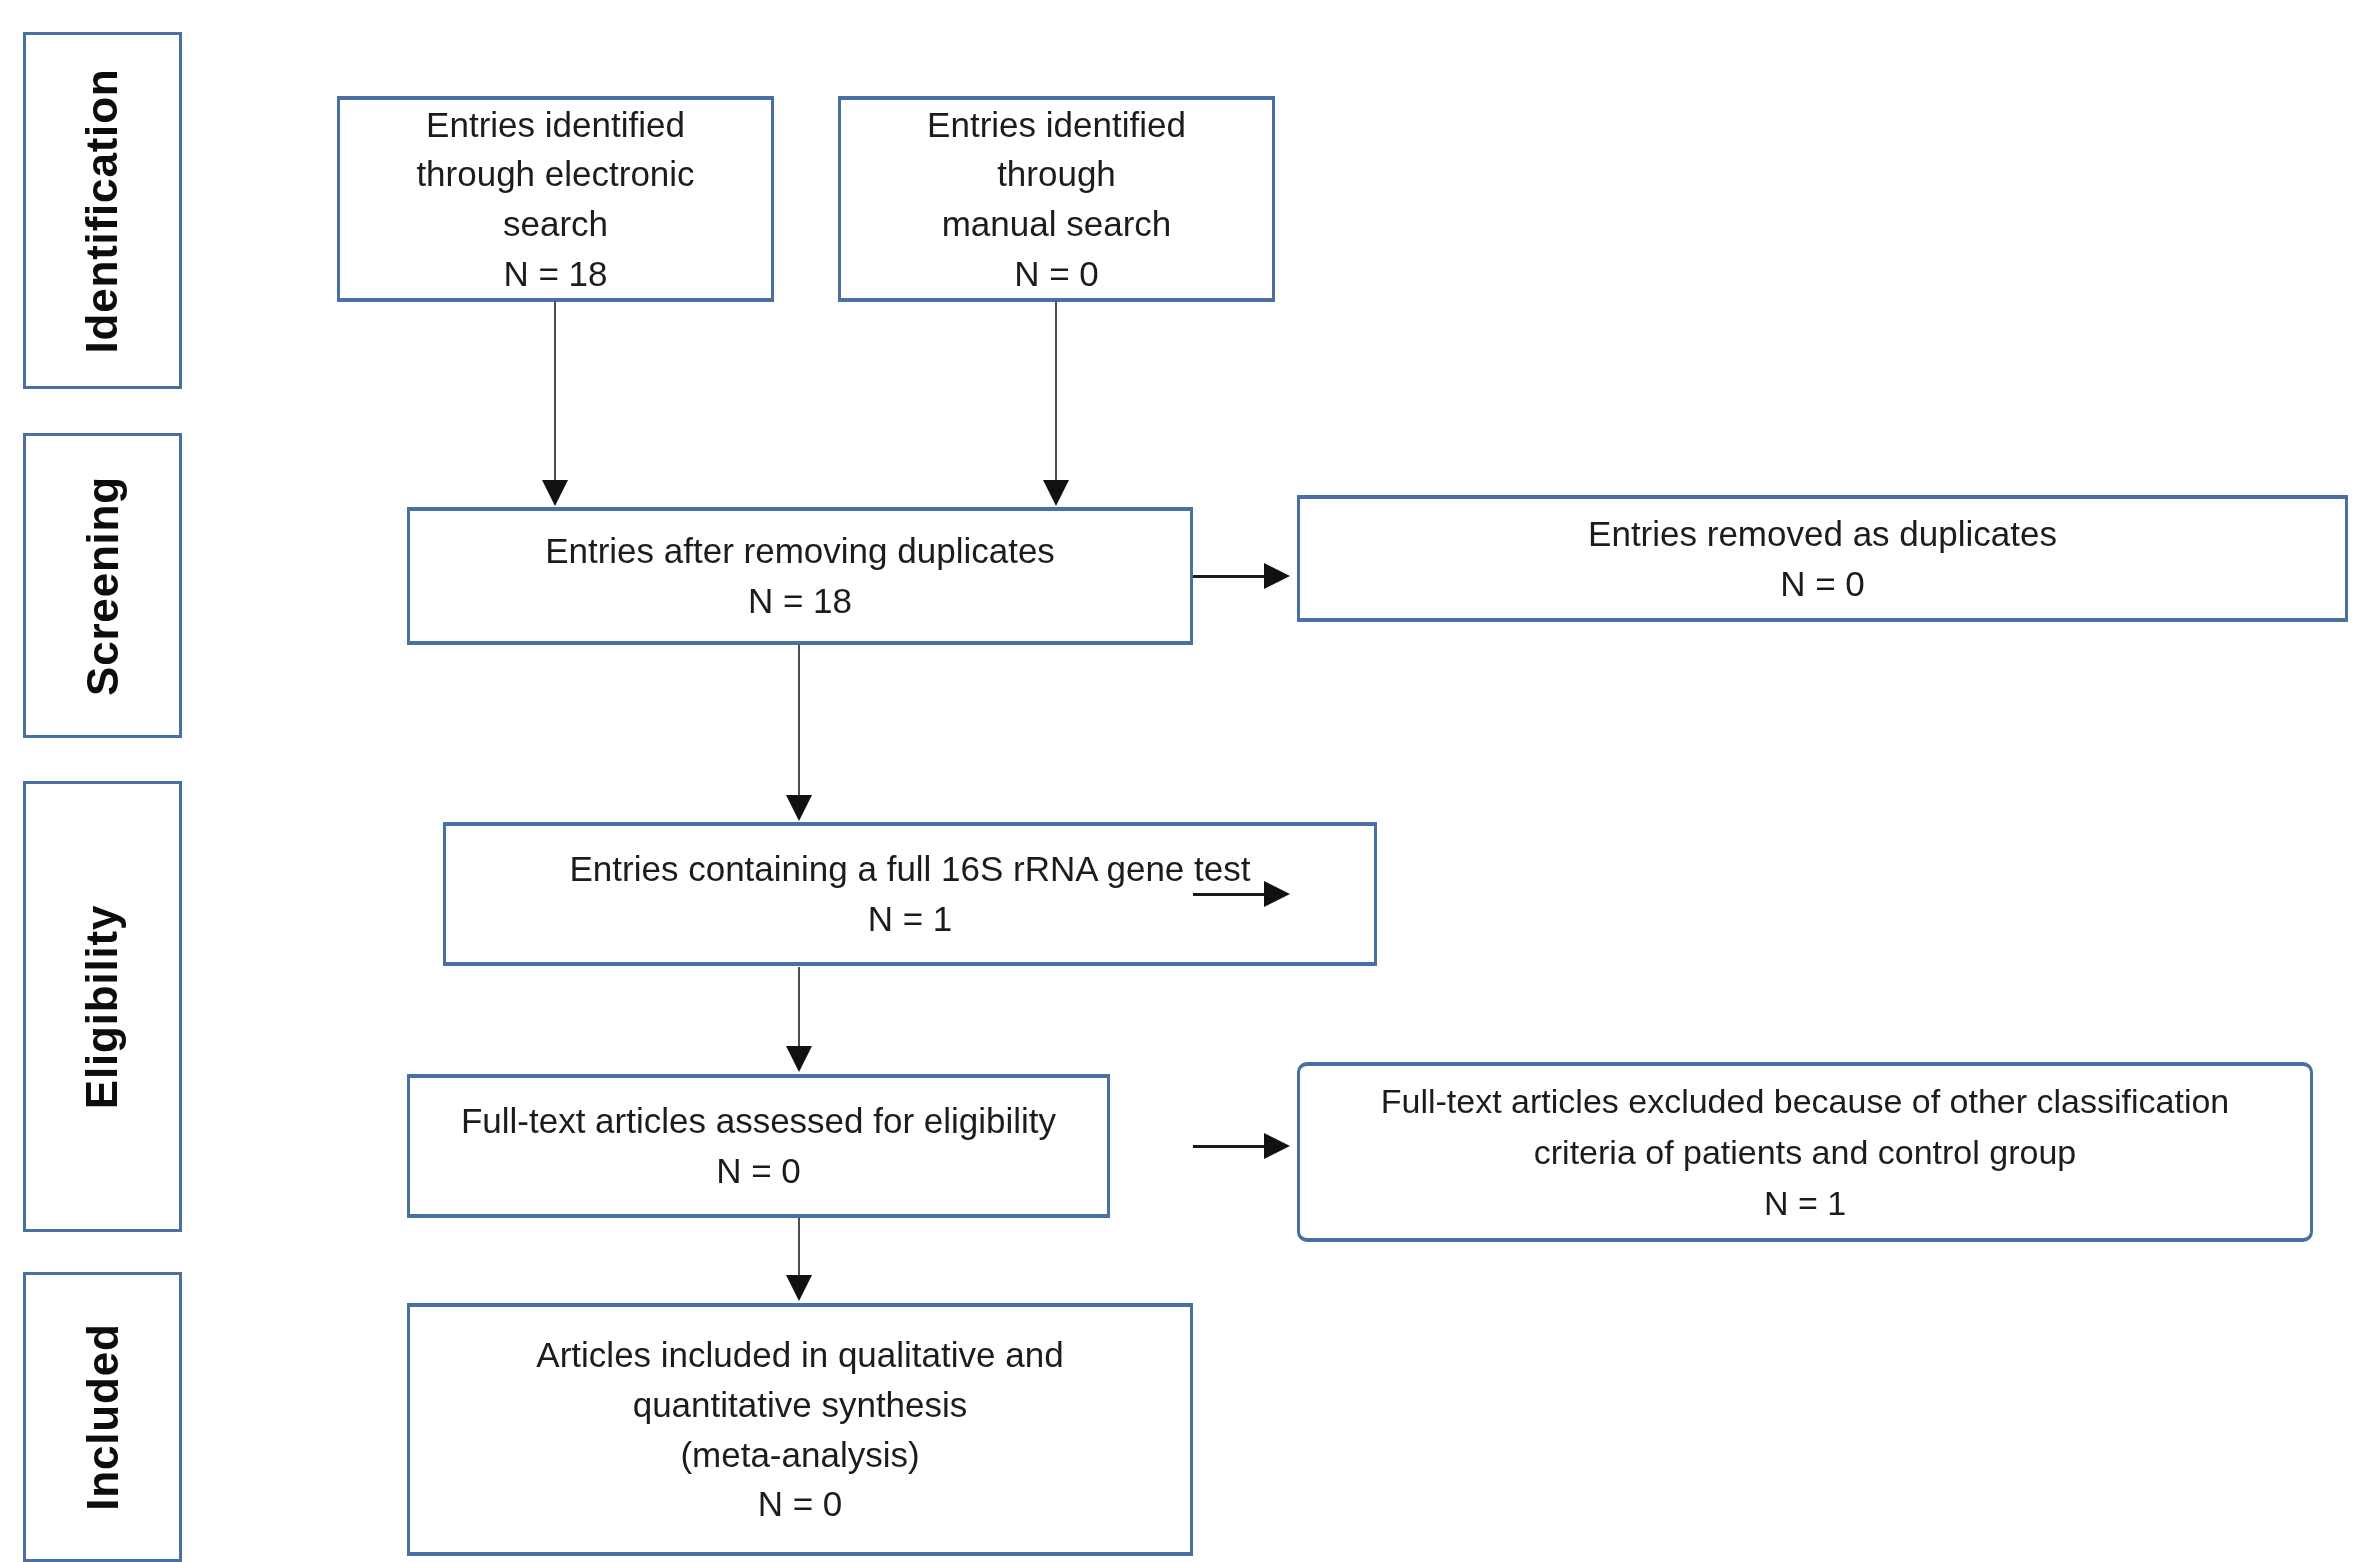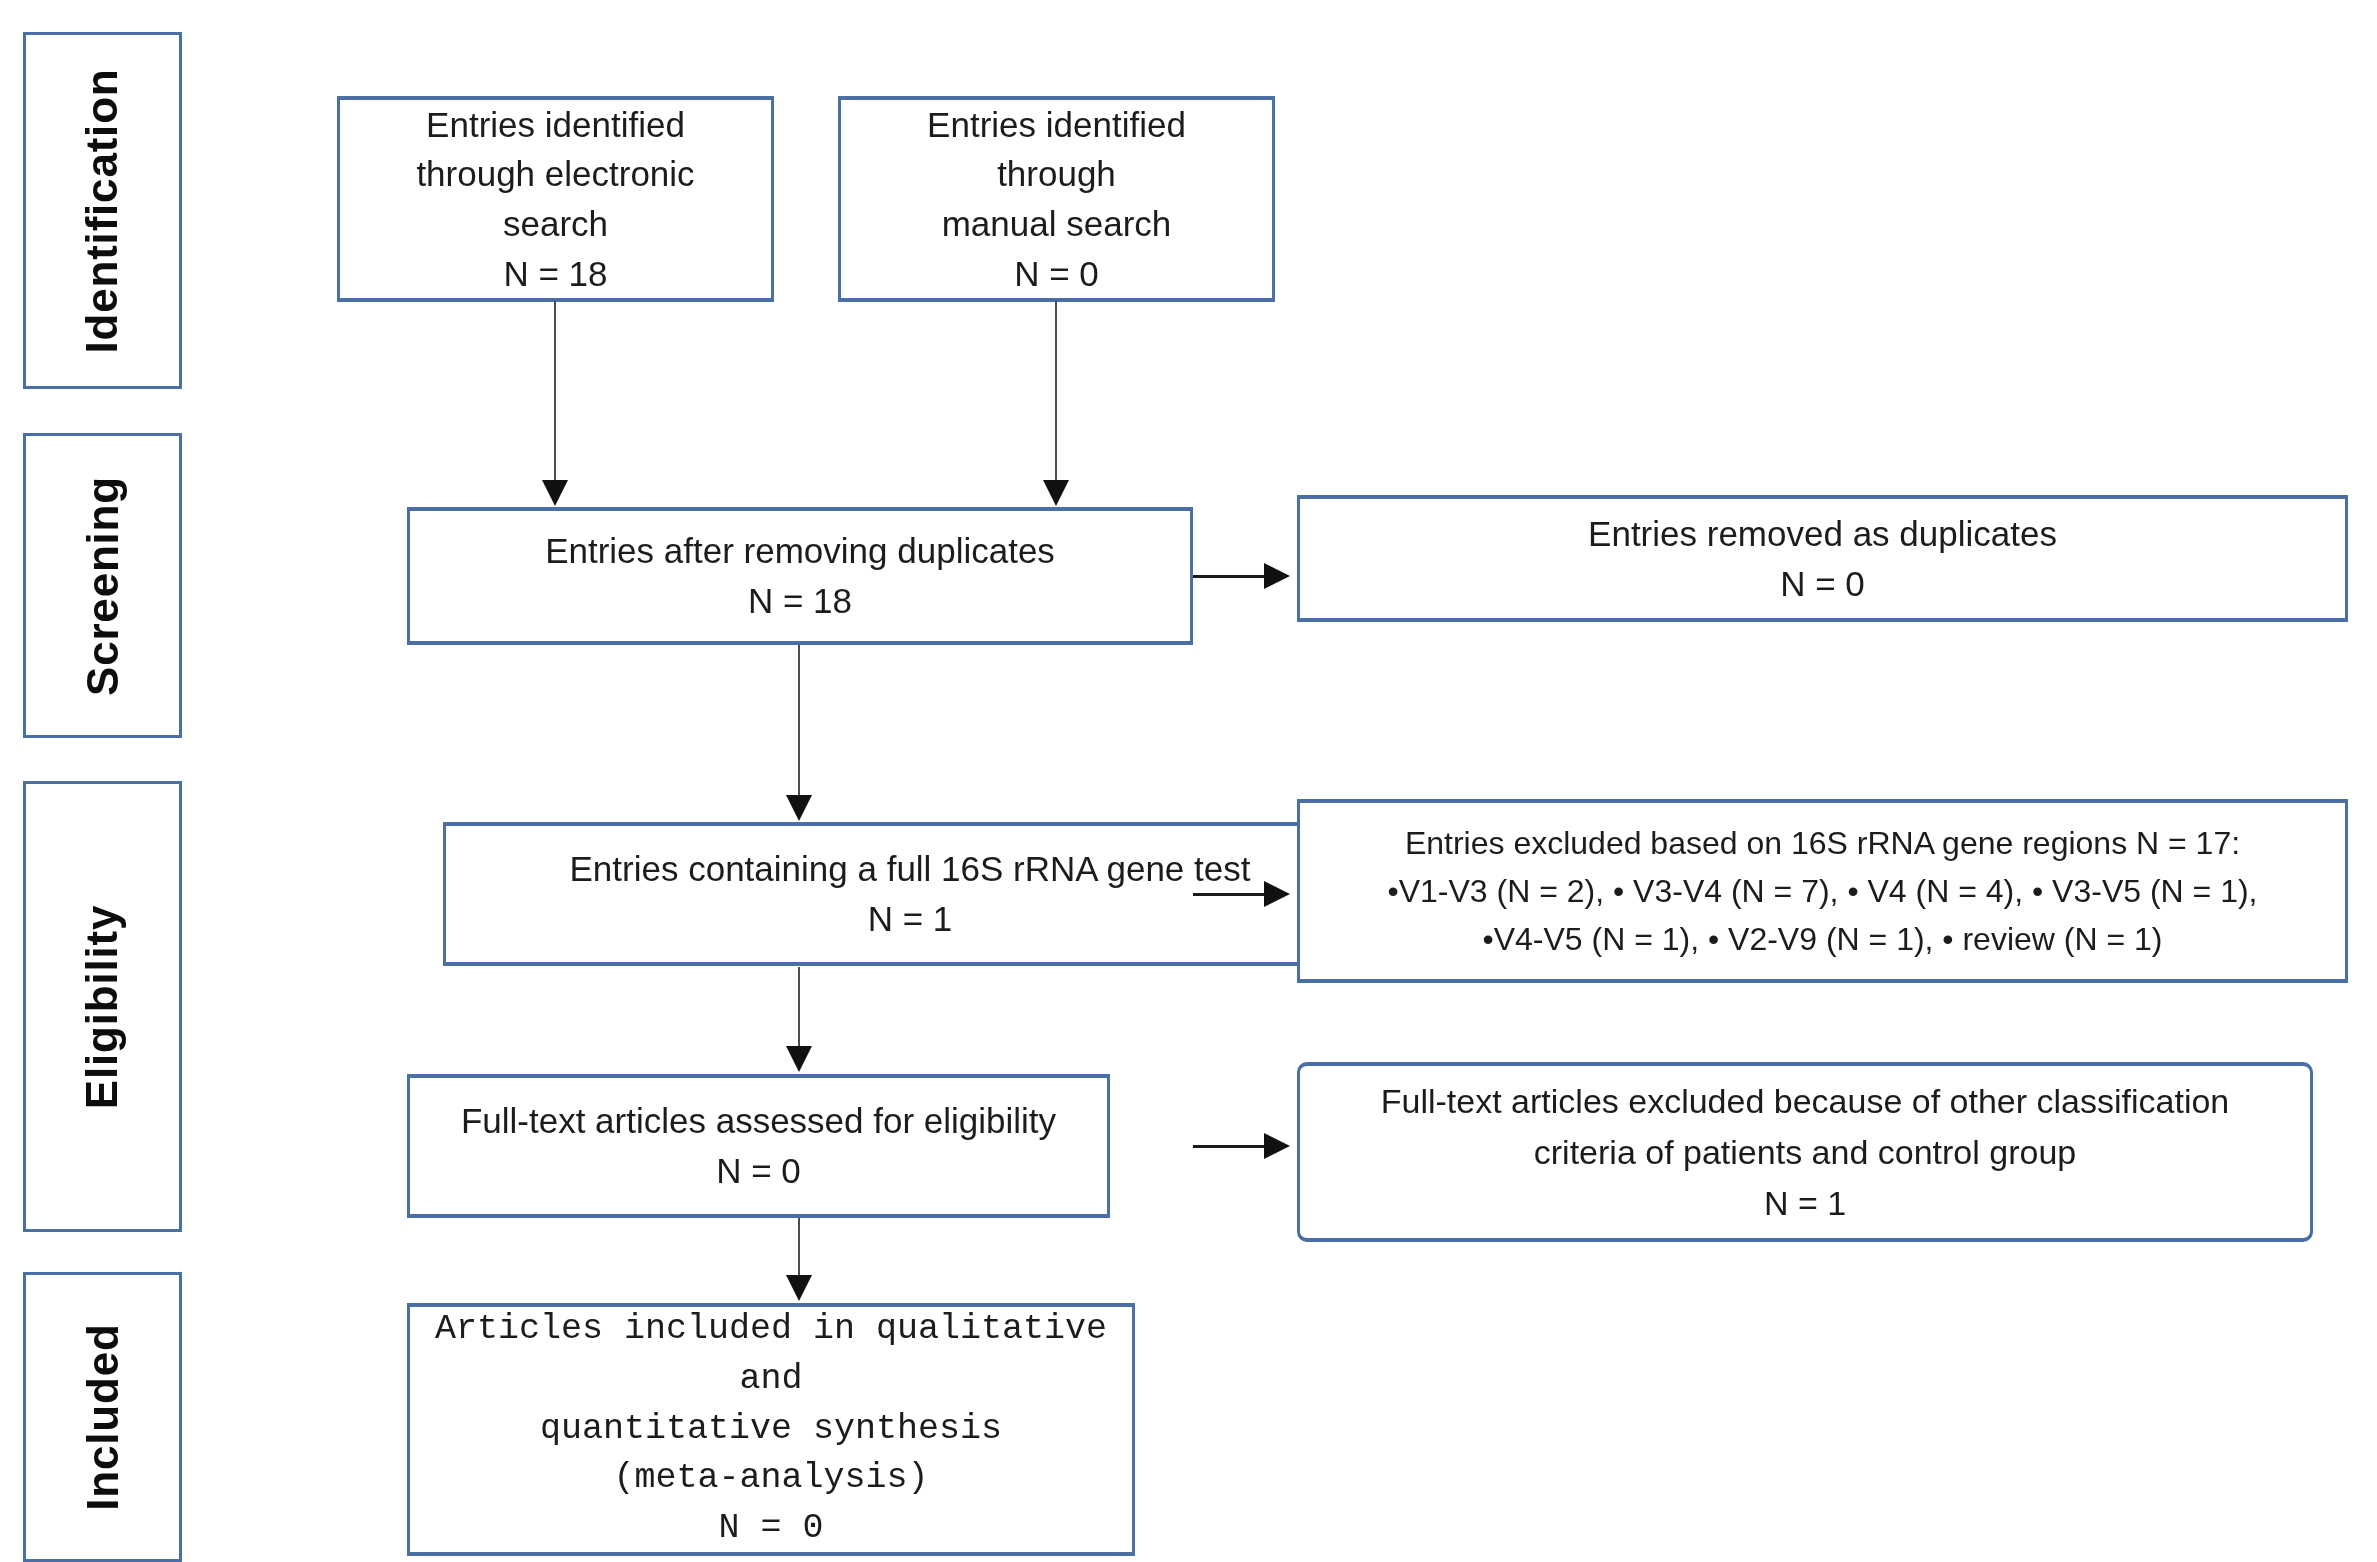--- a/index.html
+++ b/index.html
@@ -89,31 +89,28 @@
 manual search
 N = 0</div>
 
   <div class="box" style="left:407px;top:507px;width:786px;height:138px;">Entries after removing duplicates
 N = 18</div>
   <div class="box" style="left:1297px;top:495px;width:1051px;height:127px;">Entries removed as duplicates
 N = 0</div>
 
   <div class="box" style="left:407px;top:822px;width:934px;height:144px;margin-left:36px;">Entries containing a full 16S rRNA gene test
 N = 1</div>
-  <div class="box small" style="left:1297px;top:799px;width:1051px;height:184px;">Entries excluded based on 16S rRNA gene regions N = 17:
-•V1-V3 (N = 2), • V3-V4 (N = 7), • V4 (N = 4), • V3-V5 (N = 1),
-•V4-V5 (N = 1), • V2-V9 (N = 1), • review (N = 1)</div>
 
   <div class="box" style="left:407px;top:1074px;width:703px;height:144px;">Full-text articles assessed for eligibility
 N = 0</div>
   <div class="box medium" style="left:1297px;top:1062px;width:1016px;height:180px;border-radius:10px;">Full-text articles excluded because of other classification
 criteria of patients and control group
 N = 1</div>
 
-  <div class="box" style="left:407px;top:1303px;width:728px;height:253px;font-family:Liberation Mono, monospace;">Articles included in qualitative and
+  <div class="box" style="left:407px;top:1303px;width:786px;height:253px;">Articles included in qualitative and
 quantitative synthesis
 (meta-analysis)
 N = 0</div>
 
   <div class="vline" style="left:554px;top:301px;height:180px;"></div>
   <div class="head-down" style="left:542px;top:480px;"></div>
 
   <div class="vline" style="left:1055px;top:301px;height:180px;"></div>
   <div class="head-down" style="left:1043px;top:480px;"></div>
 

